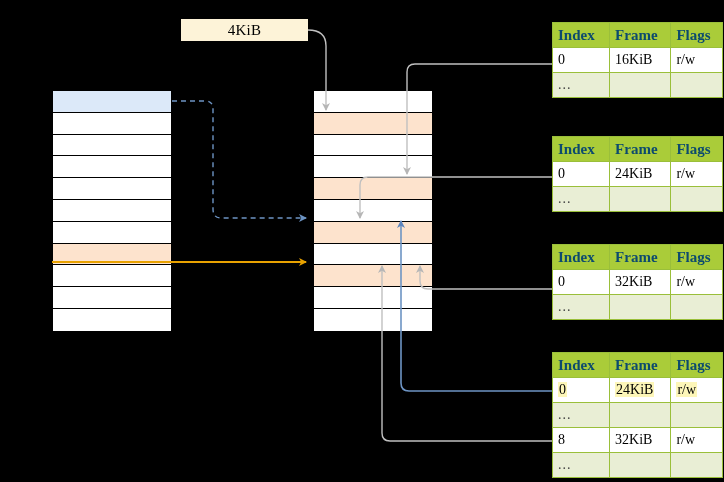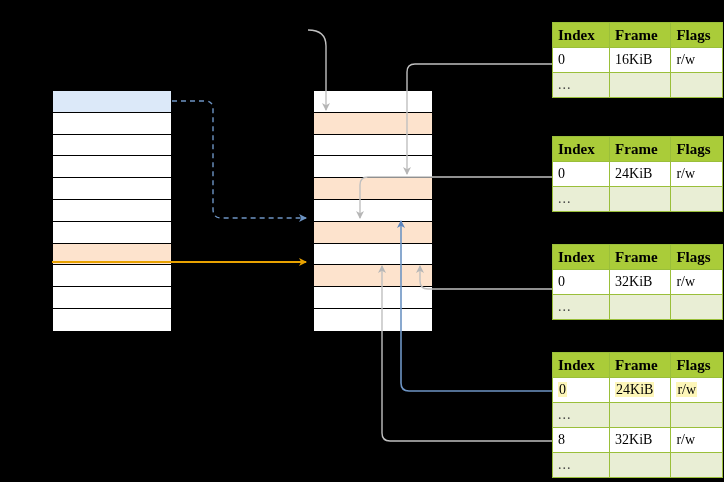--- a/index.html
+++ b/index.html
@@ -28,38 +28,39 @@
   #col-left{left:52px;top:90px;width:120px;height:240px;}
   #col-mid {left:313px;top:90px;width:120px;height:240px;}
   .mem-col .mem-row{height:21.81px;}
 
   
   .ptable{position:absolute;width:171px;border-collapse:collapse;
           border:1px solid #9abf3a;background:#fff;}
   .ptable td,.ptable th{border:1px solid #9abf3a;padding:0 5px;
           font-size:14px;height:24px;line-height:24px;color:#000;
           text-align:left;white-space:nowrap;overflow:hidden;}
-  .ptable th{background:#aacc39;color:#000000;font-weight:bold;font-size:15px;}
+  .ptable th{background:#aacc39;color:#0c4a6e;font-weight:bold;font-size:15px;}
   .ptable tr.ellip td{background:#e9eed5;color:#444;letter-spacing:1px;}
   .ptable td.c-index{width:54px;}
   .ptable td.c-frame{width:57px;}
   .ptable td.c-flags{width:46px;margin-left:12px;}
   .hl{background:#fdf6b8 !important;}
   .ptable td span.hl{background:#fdf6b8;padding:0 1px;}
 
   #tbl1{left:552px;top:22px;}
   #tbl2{left:552px;top:136px;}
   #tbl3{left:552px;top:244px;}
   #tbl4{left:552px;top:352px;}
 </style>
 </head>
 <body>
 
 <div id="stage">
 
+  <div class="size-label">4KiB</div>
 
   <div class="mem-col" id="col-left">
       <div class="mem-row blue"></div>
       <div class="mem-row"></div>
       <div class="mem-row"></div>
       <div class="mem-row"></div>
       <div class="mem-row"></div>
       <div class="mem-row"></div>
       <div class="mem-row"></div>
       <div class="mem-row orange"></div>

